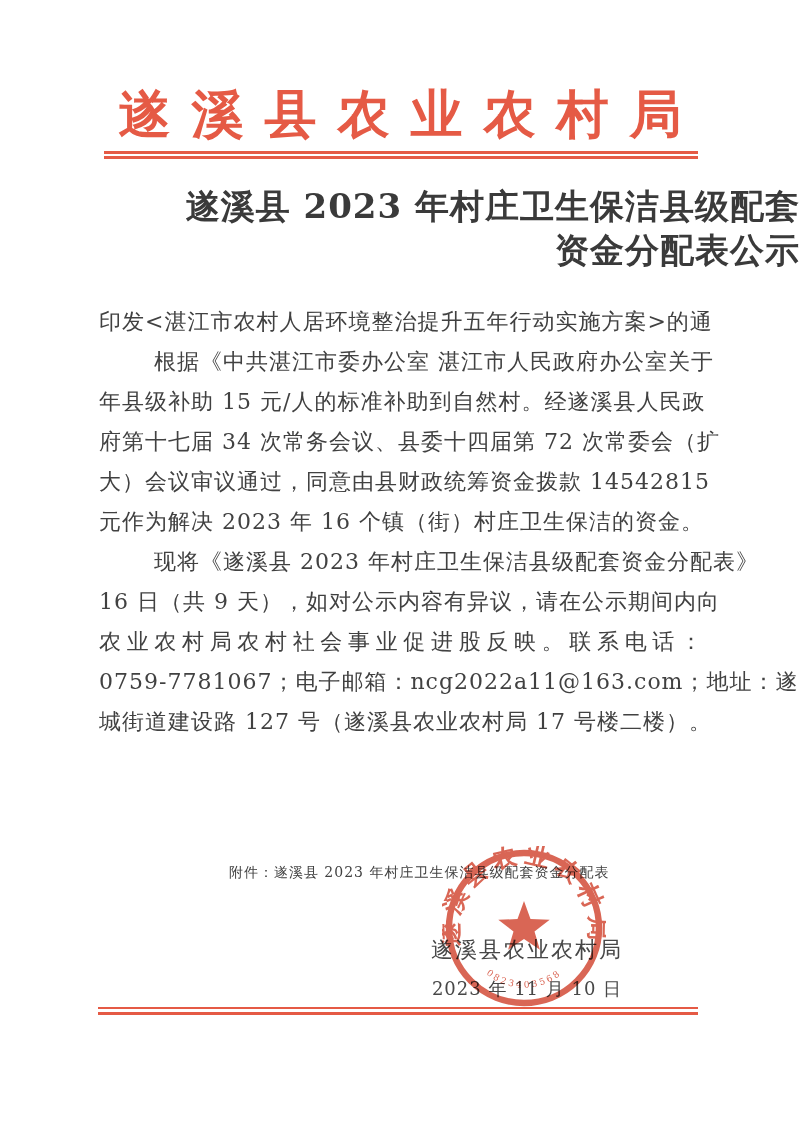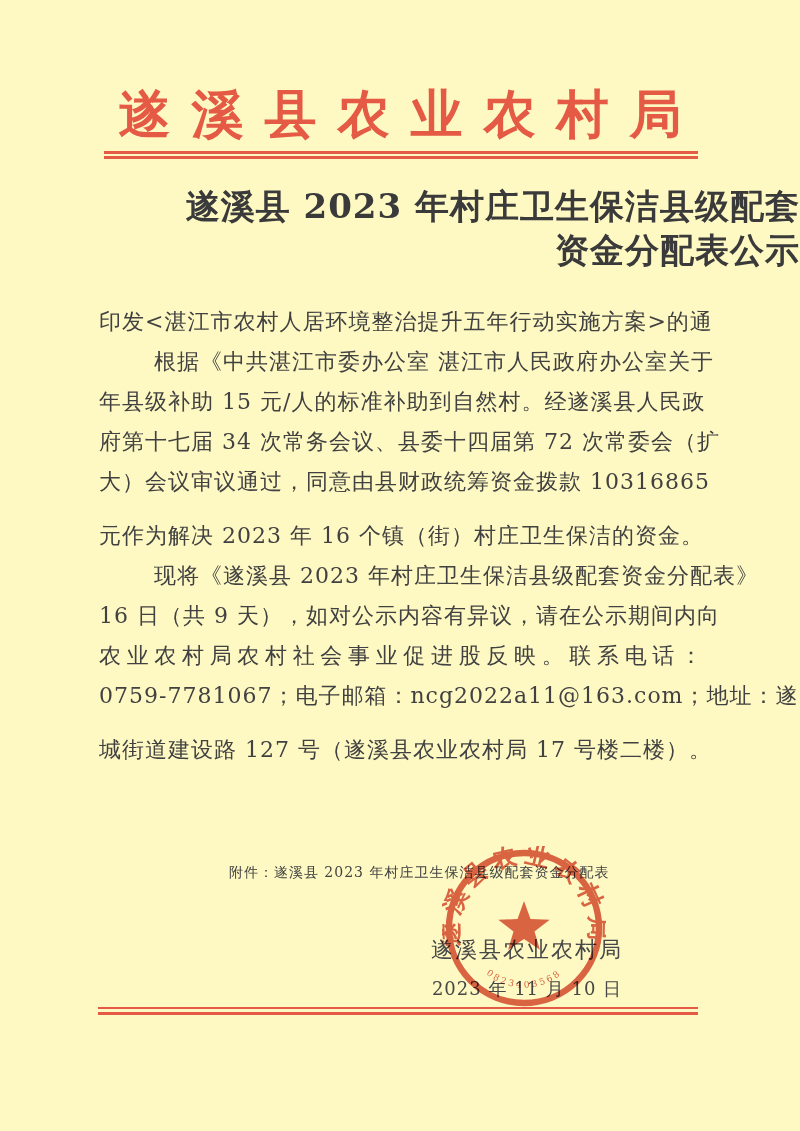--- a/index.html
+++ b/index.html
@@ -1,20 +1,20 @@
 <!DOCTYPE html>
 <html style="--accent-red: #e55a45; --seal-red: #d44f3b; --title-text: #3a3a3a; --body-text: #414141;"><head>
 <meta charset="utf-8">
 <style>
   html,body{margin:0;padding:0;background:#e8e8e8;}
   .page{
     position:relative;
     width:800px;height:1131px;
     margin:0 auto;
-    background:#fef9c3;
+    background:#ffffff;
     font-family:"DejaVu Serif","Liberation Serif",serif;
     overflow:hidden;
   }
   
   .agency{
     position:absolute;top:80px;left:0;right:0;
     text-align:center;
     font-size:52px;font-weight:bold;
     color:var(--accent-red);
     letter-spacing:21px;text-indent:21px;
@@ -42,21 +42,21 @@
     font-size:22px;color:var(--body-text);
     letter-spacing:1px;
   }
   .body-line{
     height:40px;line-height:40px;
     text-align:justify;text-align-last:justify;
     white-space:nowrap;
     overflow:visible;
   }
   .body-line.para-first{text-indent:2.5em;}
-  .body-line.para-last{text-align-last:left;margin-top:14px;}
+  .body-line.para-last{text-align-last:left;}
   
   .attachment{
     position:absolute;top:852px;left:99px;width:604px;
     font-size:14px;line-height:40px;
     color:var(--body-text);
     text-indent:2.6em;letter-spacing:1px;
     white-space:nowrap;
     text-align:center;
   }
   
@@ -91,21 +91,21 @@
   <div class="doc-title">
     <span>遂溪县 2023 年村庄卫生保洁县级配套</span><br>
     <span>资金分配表公示</span>
   </div>
 
   <div class="body">
       <div class="body-line">印发&lt;湛江市农村人居环境整治提升五年行动实施方案&gt;的通</div>
       <div class="body-line para-first">根据《中共湛江市委办公室 湛江市人民政府办公室关于</div>
       <div class="body-line">年县级补助 15 元/人的标准补助到自然村。经遂溪县人民政</div>
       <div class="body-line">府第十七届 34 次常务会议、县委十四届第 72 次常委会（扩</div>
-      <div class="body-line">大）会议审议通过，同意由县财政统筹资金拨款 10316865</div>
+      <div class="body-line">大）会议审议通过，同意由县财政统筹资金拨款 14542815</div>
       <div class="body-line para-last">元作为解决 2023 年 16 个镇（街）村庄卫生保洁的资金。</div>
       <div class="body-line para-first">现将《遂溪县 2023 年村庄卫生保洁县级配套资金分配表》</div>
       <div class="body-line">16 日（共 9 天），如对公示内容有异议，请在公示期间内向</div>
       <div class="body-line">农业农村局农村社会事业促进股反映。联系电话：</div>
       <div class="body-line">0759-7781067；电子邮箱：ncg2022a11@163.com；地址：遂</div>
       <div class="body-line para-last">城街道建设路 127 号（遂溪县农业农村局 17 号楼二楼）。</div>
     </div>
 
   <div class="attachment">附件：遂溪县 2023 年村庄卫生保洁县级配套资金分配表</div>
 

